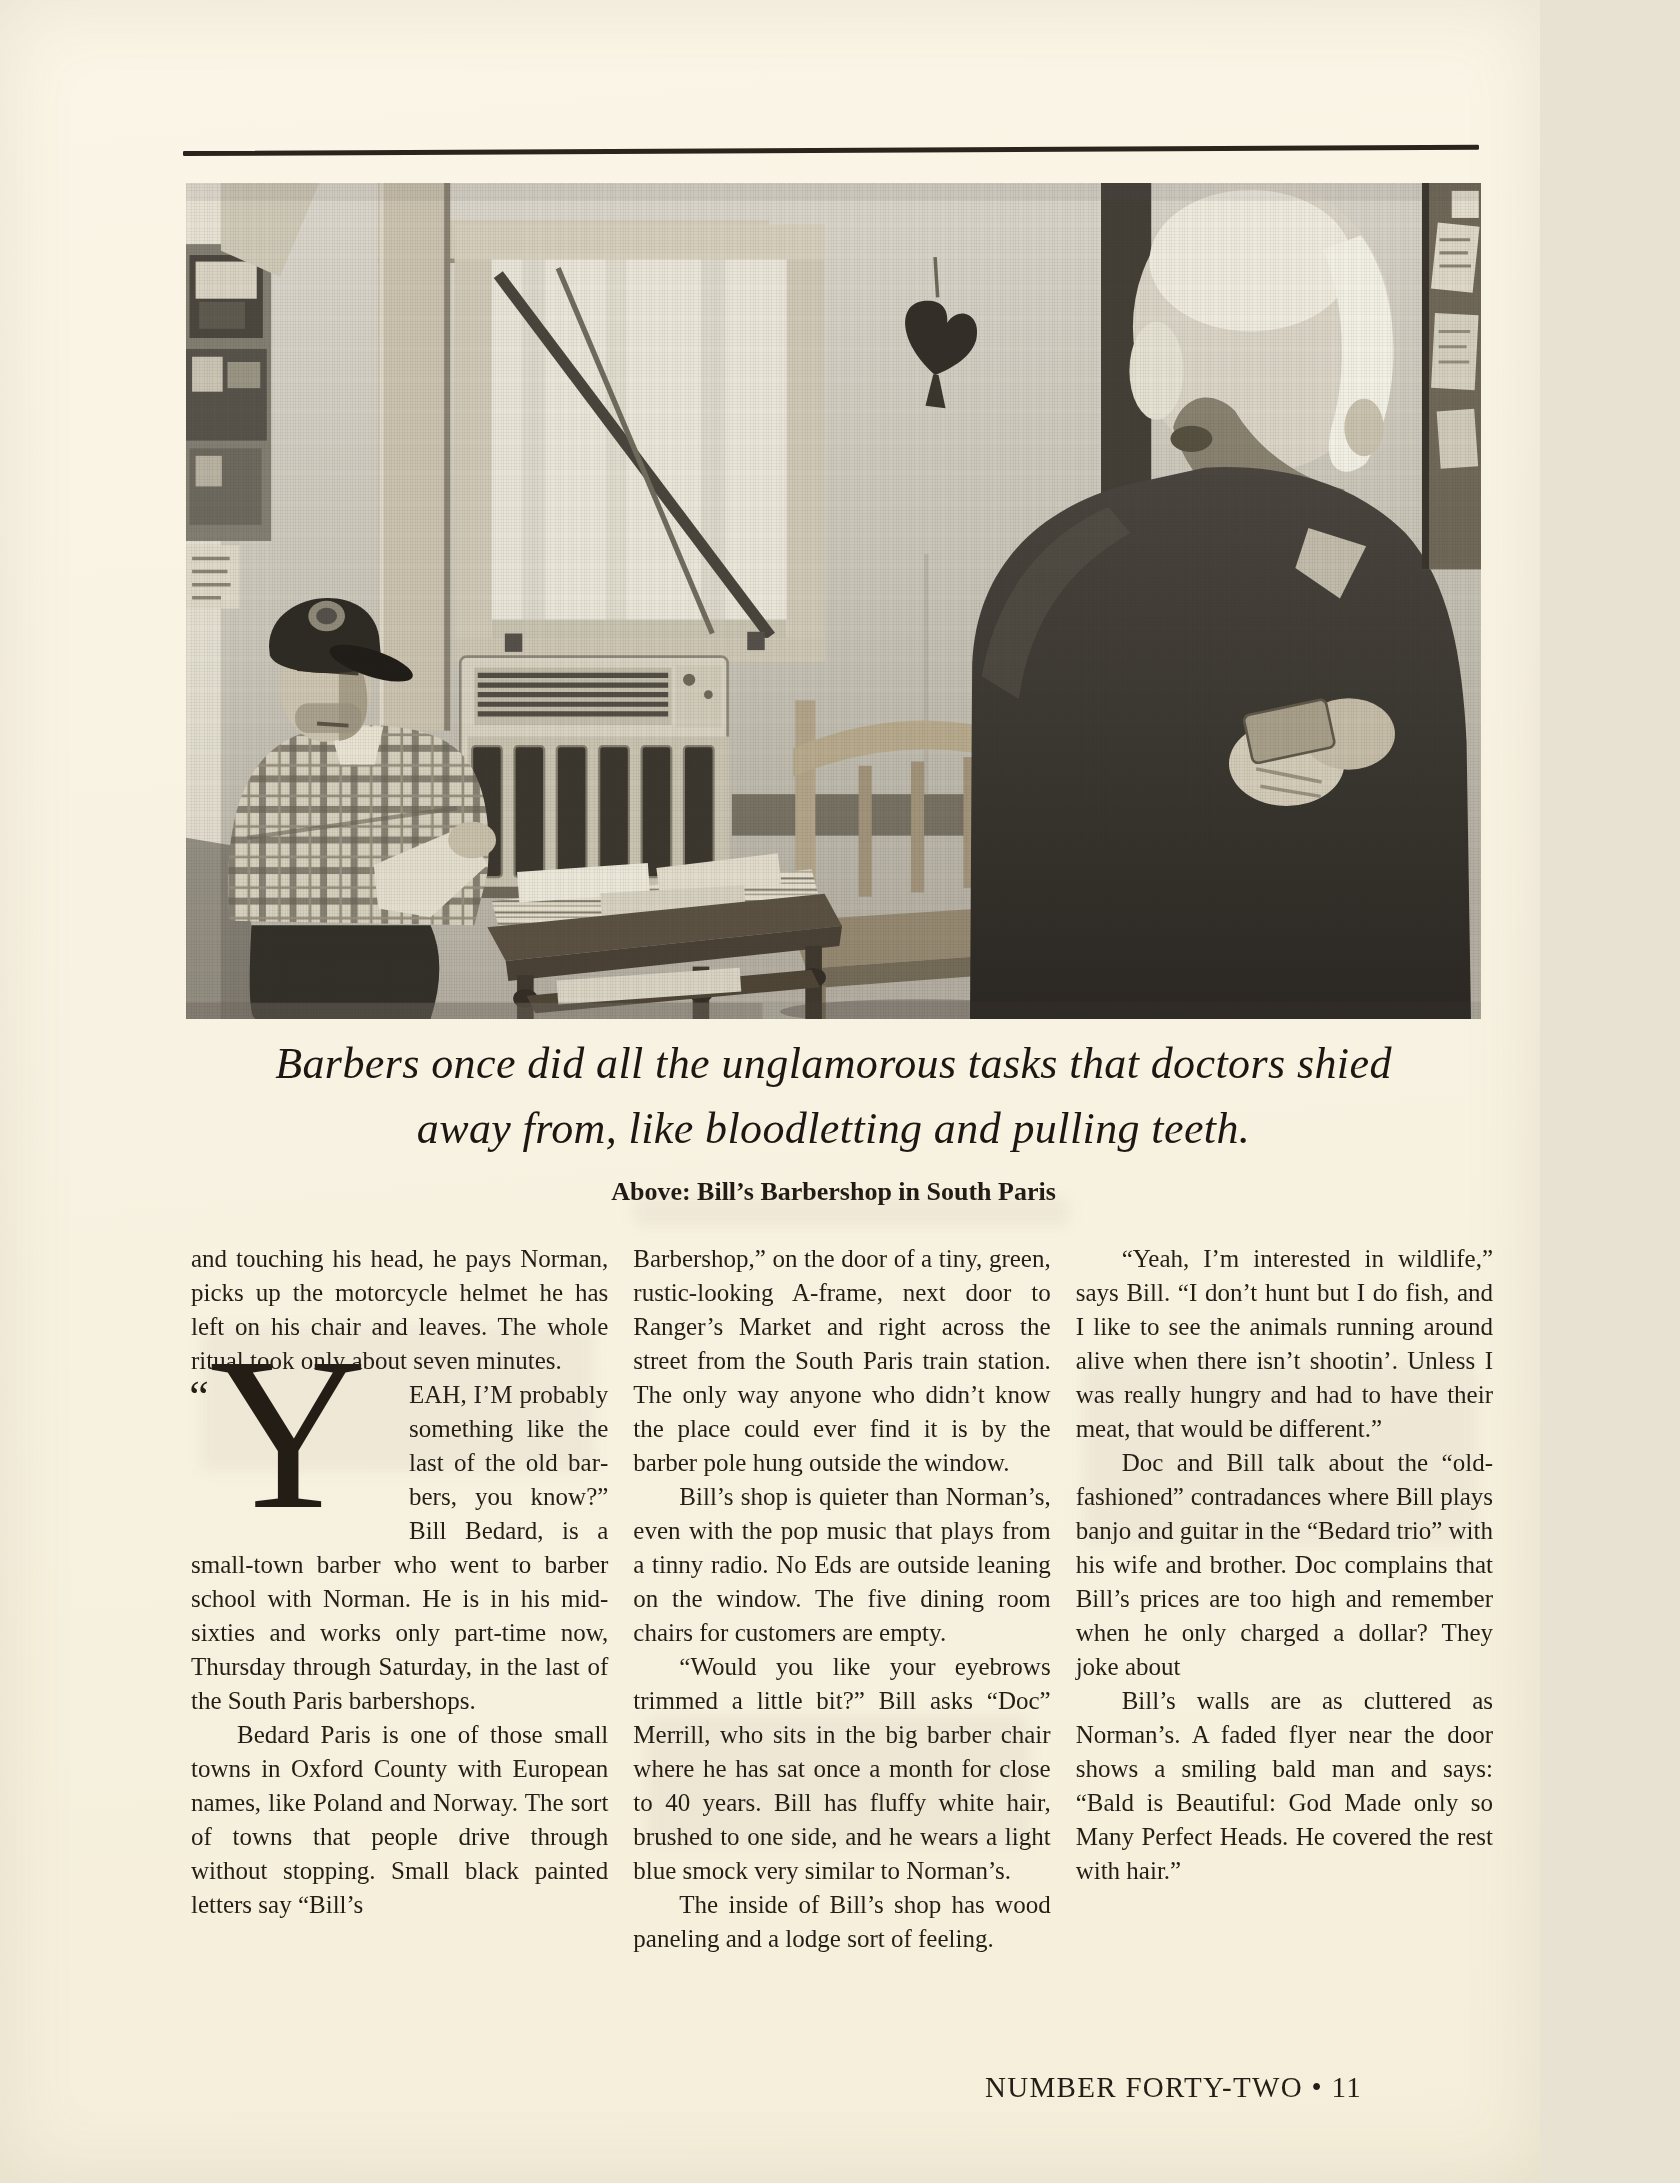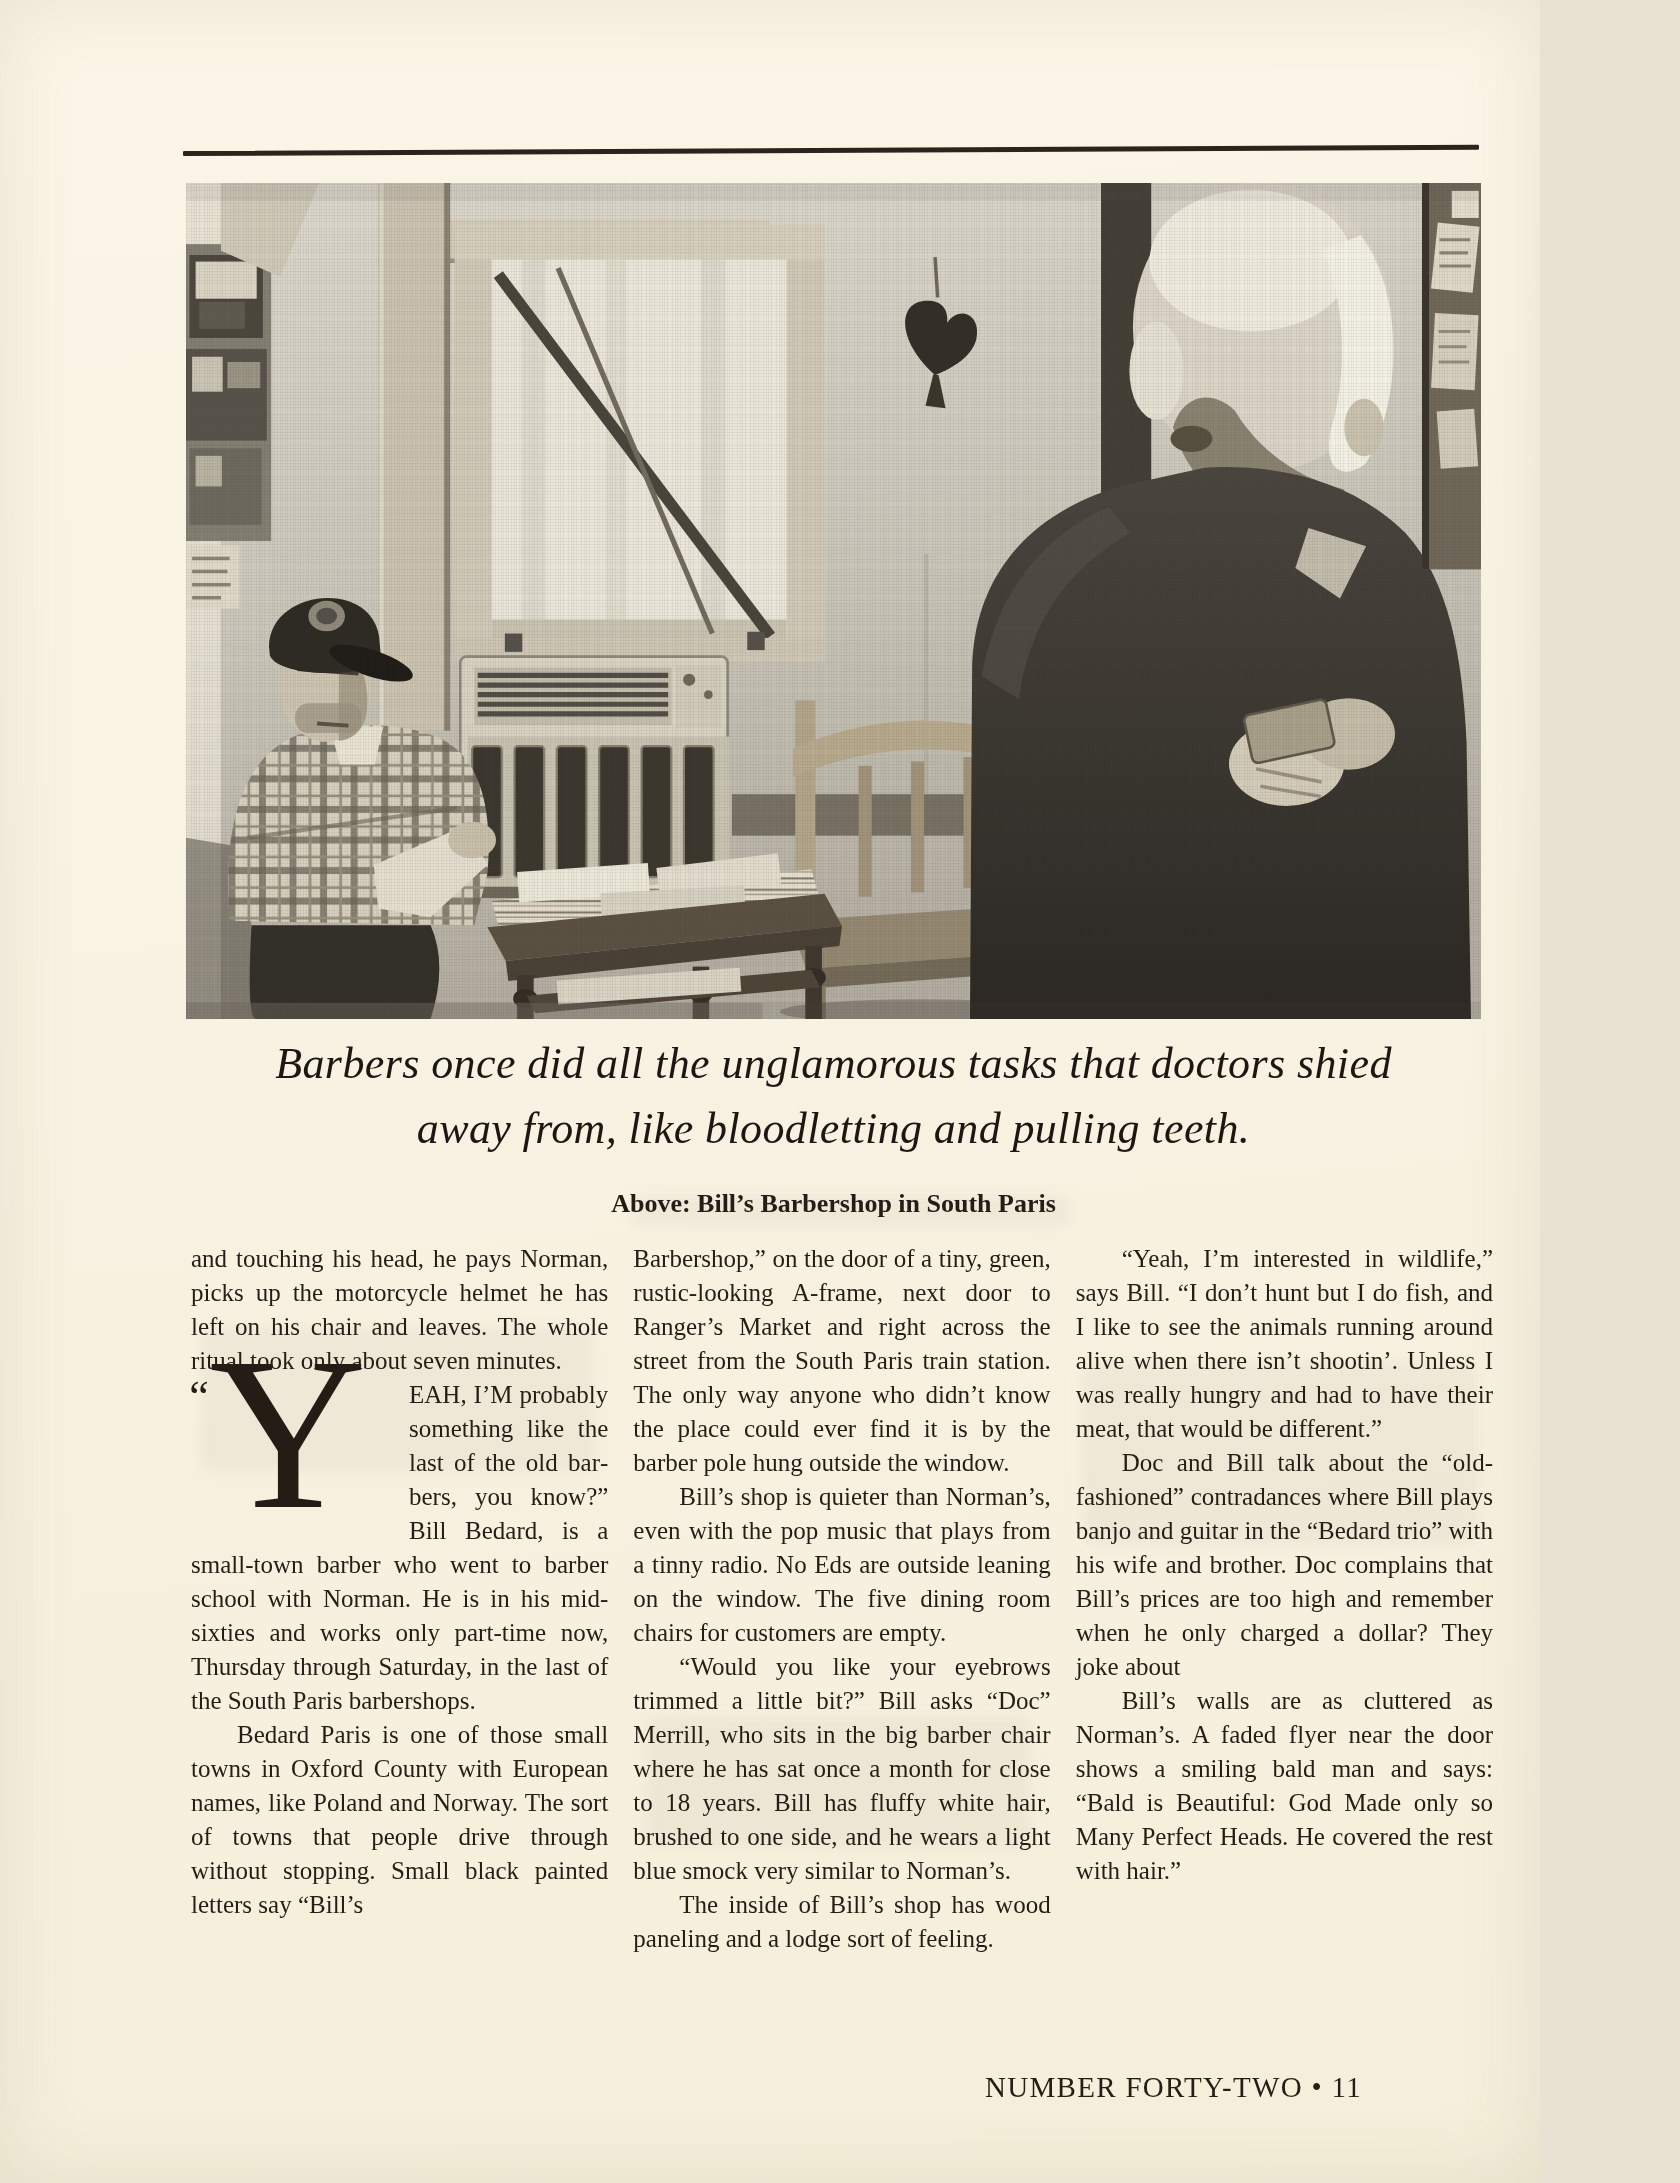--- a/index.html
+++ b/index.html
@@ -33,21 +33,21 @@
   
   .caption{
     position:absolute;left:186px;top:1031px;width:1295px;
     text-align:center;
   }
   .caption-line{
     font-style:italic;font-size:44px;line-height:65px;
     color:#1c1712;letter-spacing:0.4px;font-weight:400;
   }
   .caption-credit{
-    margin-top:27px;font-size:26px;line-height:31px;font-weight:700;color:#211b15;text-align:center;
+    margin-top:15px;font-size:26px;line-height:31px;font-weight:700;color:#211b15;text-align:center;
   }
   
   .columns{
     position:absolute;left:191px;top:1242px;width:1302px;
     display:flex;gap:25px;
   }
   .col{flex:1 1 0;min-width:0;}
   .col p{
     margin:0;
     font-size:25px;line-height:34px;
@@ -294,21 +294,21 @@
             <span class="dc-quote">“</span>
             <span class="dc-letter">Y</span>
           </span><span>EAH, I’M probably some­thing like the last of the old bar­bers, you know?” Bill Bedard, is a small-town barber who went to barber school with Norman. He is in his mid-sixties and works only part-time now, Thurs­day through Saturday, in the last of the South Paris barbershops.</span>
       </p>
       <p class="indent">Bedard Paris is one of those small towns in Oxford County with Euro­pean names, like Poland and Nor­way. The sort of towns that people drive through without stopping. Small black painted letters say “Bill’s</p>
     </div>
 
     <div class="col">
       <p>Barbershop,” on the door of a tiny, green, rustic-looking A-frame, next door to Ranger’s Market and right across the street from the South Paris train station. The only way anyone who didn’t know the place could ever find it is by the barber pole hung outside the window.</p>
       <p class="indent">Bill’s shop is quieter than Norman’s, even with the pop music that plays from a tinny radio. No Eds are outside leaning on the window. The five dining room chairs for cus­tomers are empty.</p>
-      <p class="indent">“Would you like your eyebrows trimmed a little bit?” Bill asks “Doc” Merrill, who sits in the big barber chair where he has sat once a month for close to 18 years. Bill has fluffy white hair, brushed to one side, and he wears a light blue smock very similar to Norman’s.</p>
+      <p class="indent">“Would you like your eyebrows trimmed a little bit?” Bill asks “Doc” Merrill, who sits in the big barber chair where he has sat once a month for close to 40 years. Bill has fluffy white hair, brushed to one side, and he wears a light blue smock very similar to Norman’s.</p>
       <p class="indent">The inside of Bill’s shop has wood paneling and a lodge sort of feeling.</p>
     </div>
 
     <div class="col">
       <p class="indent">“Yeah, I’m interested in wild­life,” says Bill. “I don’t hunt but I do fish, and I like to see the animals running around alive when there isn’t shootin’. Unless I was really hungry and had to have their meat, that would be different.”</p>
       <p class="indent">Doc and Bill talk about the “old-fashioned” contradances where Bill plays banjo and guitar in the “Bedard trio” with his wife and brother. Doc complains that Bill’s prices are too high and remember when he only charged a dollar? They joke about</p>
       <p class="indent">Bill’s walls are as cluttered as Norman’s. A faded flyer near the door shows a smiling bald man and says: “Bald is Beautiful: God Made only so Many Perfect Heads. He covered the rest with hair.”</p>
     </div>
 
   </div>

